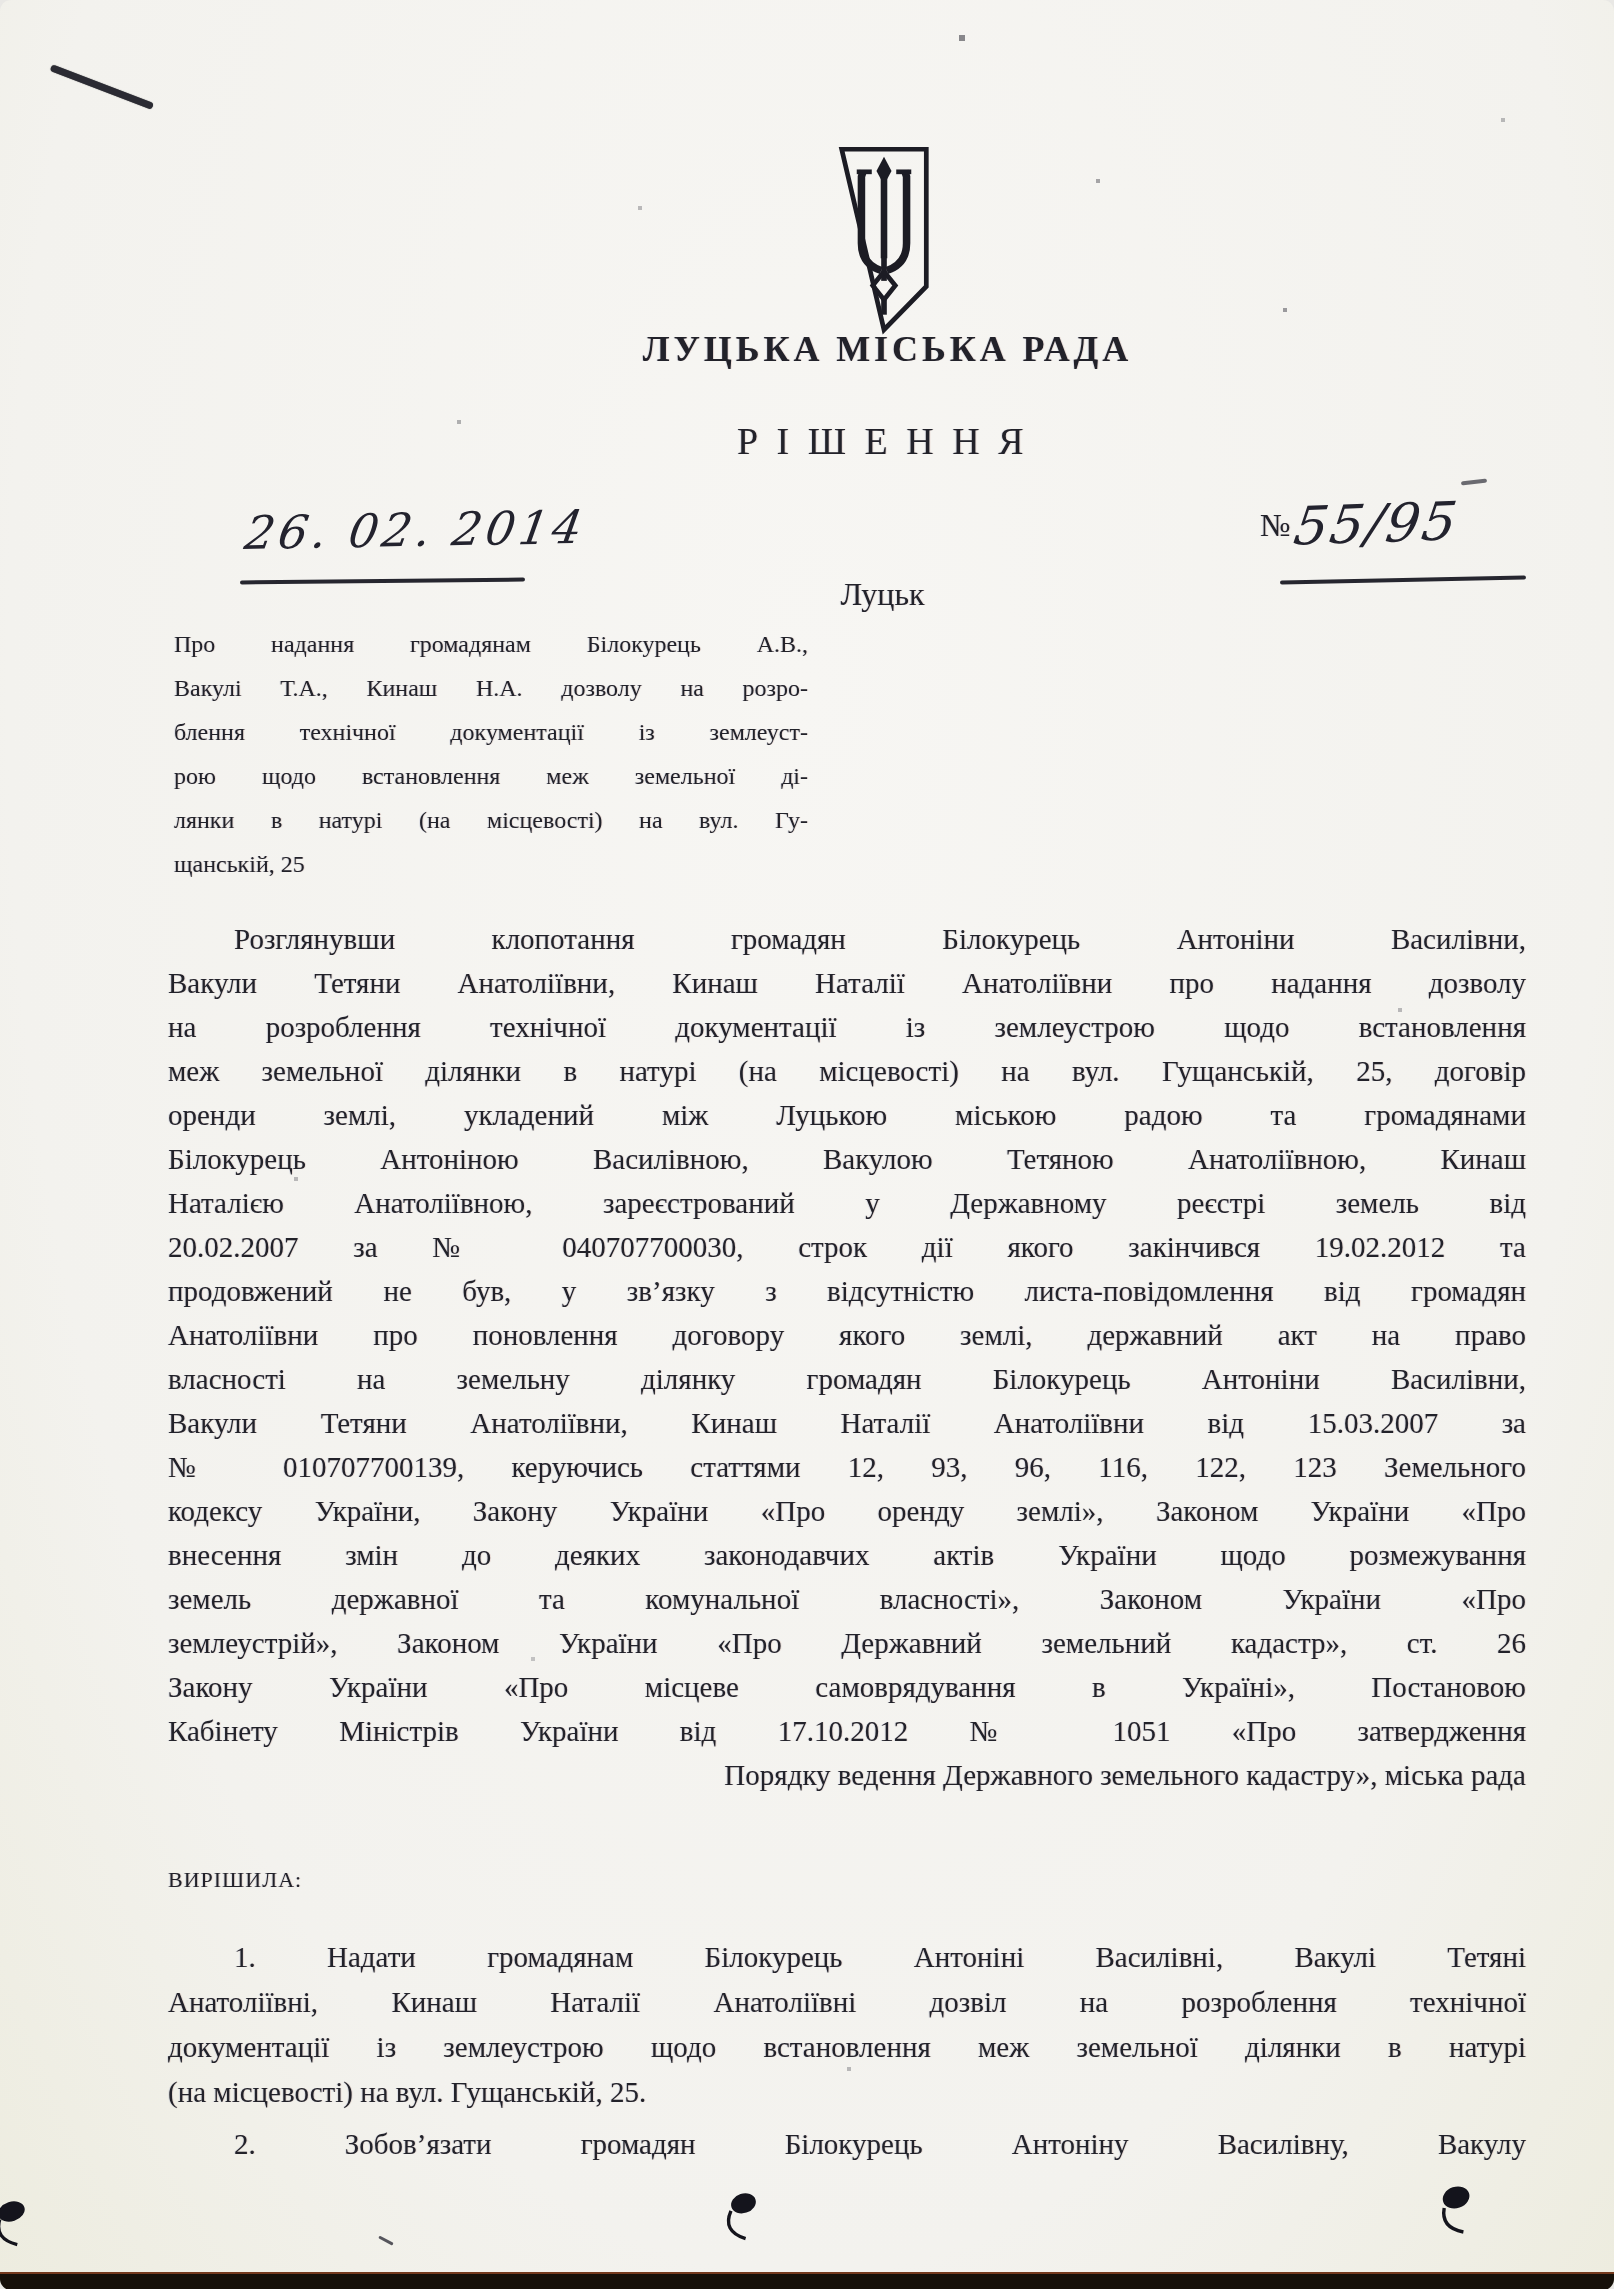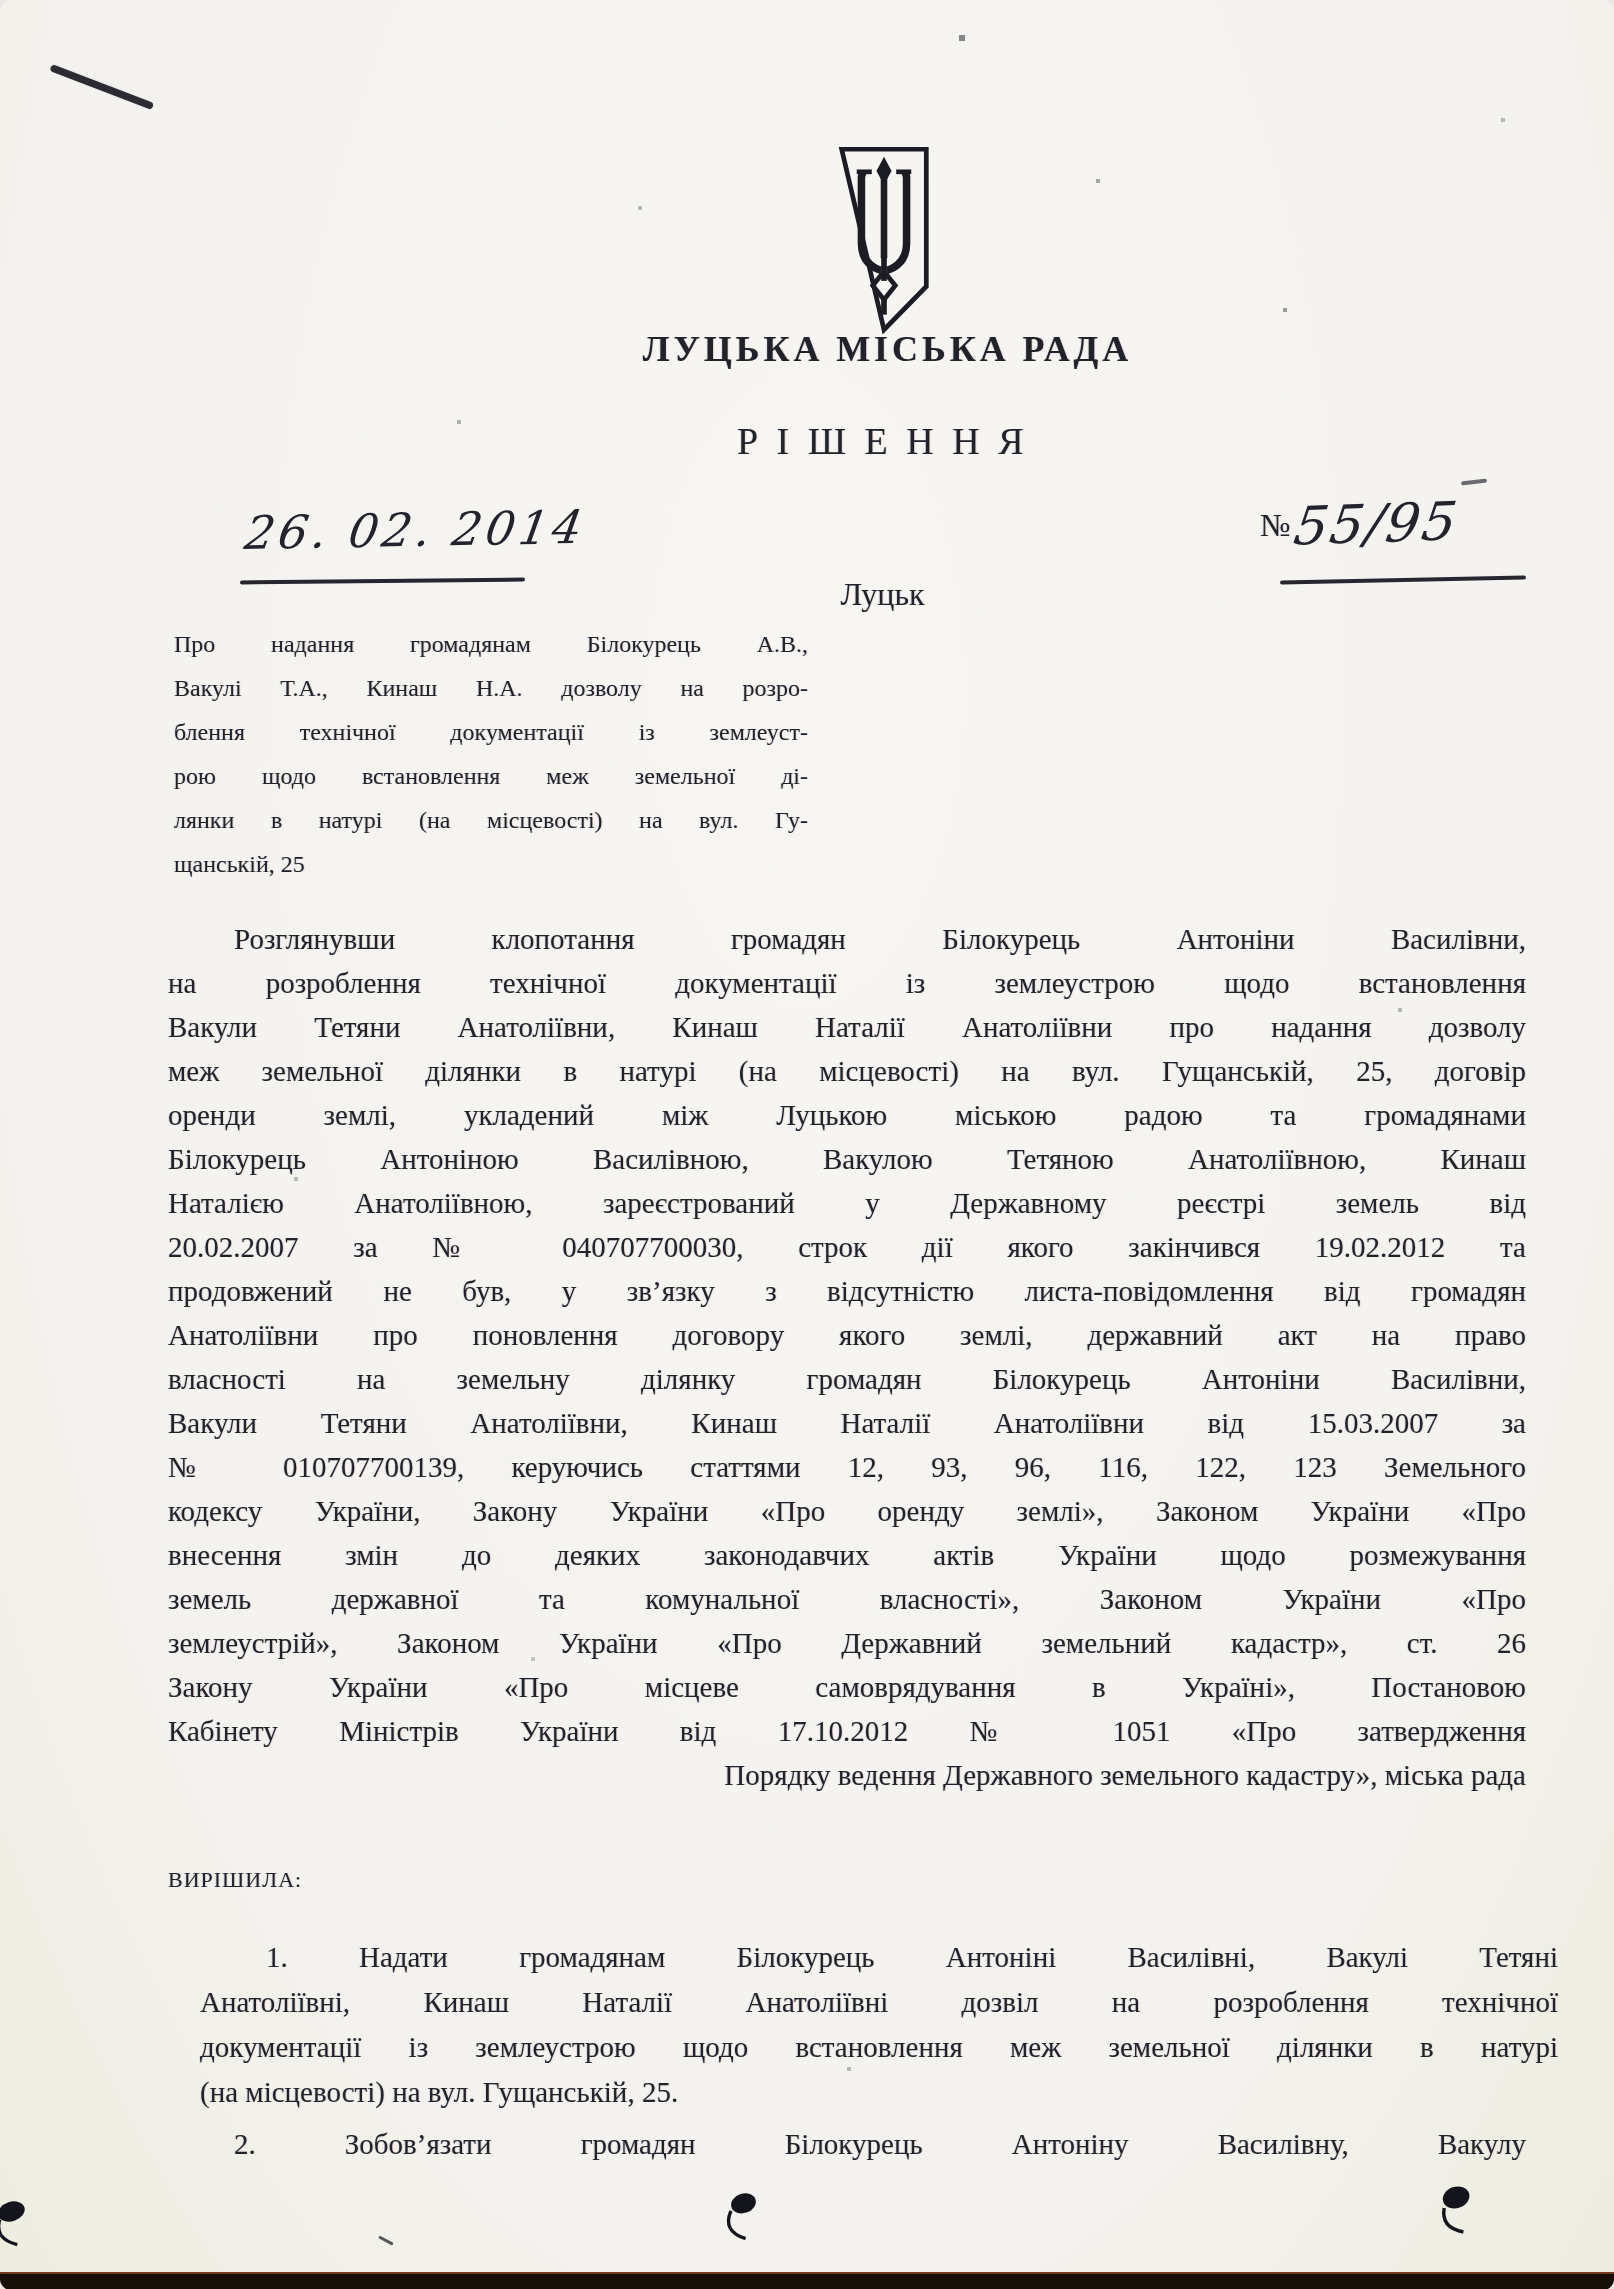--- a/index.html
+++ b/index.html
@@ -51,21 +51,21 @@
   .indent{text-indent:66px;}
 
   .subject{position:absolute;left:174px;top:622px;width:634px;font-size:24px;}
   .subject .tline{line-height:44px;}
 
   .body-par{position:absolute;left:168px;top:917px;width:1358px;font-size:29px;}
   .body-par .tline{line-height:44px;text-align:right;}
 
   .resolved{position:absolute;left:168px;top:1867px;font-size:22px;letter-spacing:1px;}
 
-  .item1{position:absolute;left:168px;top:1935px;width:1358px;font-size:29px;margin-left:32px;}
+  .item1{position:absolute;left:168px;top:1935px;width:1358px;font-size:29px;}
   .item1 .tline{line-height:45px;}
   .item2{position:absolute;left:168px;top:2122px;width:1358px;font-size:29px;}
   .item2 .tline{line-height:45px;}
 
   .smudge{position:absolute;width:68px;height:68px;}
   .s1{left:-7.8px;top:2196px;}
   .s2{left:720px;top:2190px;transform:rotate(6deg);}
   .s3{left:1436px;top:2181px;transform:rotate(-4deg);}
   .minor-mark{position:absolute;left:378px;top:2239px;width:15.6px;height:2.9px;background:#2e2e38;
     transform:rotate(28deg);border-radius:2px;opacity:.8;}
@@ -111,22 +111,22 @@
       <div class="tline just">Про надання громадянам Білокурець А.В.,</div>
       <div class="tline just">Вакулі Т.А., Кинаш Н.А. дозволу на розро-</div>
       <div class="tline just">блення технічної документації із землеуст-</div>
       <div class="tline just">рою щодо встановлення меж земельної ді-</div>
       <div class="tline just">лянки в натурі (на місцевості) на вул. Гу-</div>
       <div class="tline">щанській, 25</div>
     </div>
 
   <div class="body-par txt">
       <div class="tline just indent">Розглянувши клопотання громадян Білокурець Антоніни Василівни,</div>
+      <div class="tline just">Вакули Тетяни Анатоліївни, Кинаш Наталії Анатоліївни про надання дозволу</div>
       <div class="tline just">на розроблення технічної документації із землеустрою щодо встановлення</div>
-      <div class="tline just">Вакули Тетяни Анатоліївни, Кинаш Наталії Анатоліївни про надання дозволу</div>
       <div class="tline just">меж земельної ділянки в натурі (на місцевості) на вул. Гущанській, 25, договір</div>
       <div class="tline just">оренди землі, укладений між Луцькою міською радою та громадянами</div>
       <div class="tline just">Білокурець Антоніною Василівною, Вакулою Тетяною Анатоліївною, Кинаш</div>
       <div class="tline just">Наталією Анатоліївною, зареєстрований у Державному реєстрі земель від</div>
       <div class="tline just">20.02.2007 за № 040707700030, строк дії якого закінчився 19.02.2012 та</div>
       <div class="tline just">продовжений не був, у зв’язку з відсутністю листа-повідомлення від громадян</div>
       <div class="tline just">Анатоліївни про поновлення договору якого землі, державний акт на право</div>
       <div class="tline just">власності на земельну ділянку громадян Білокурець Антоніни Василівни,</div>
       <div class="tline just">Вакули Тетяни Анатоліївни, Кинаш Наталії Анатоліївни від 15.03.2007 за</div>
       <div class="tline just">№ 010707700139, керуючись статтями 12, 93, 96, 116, 122, 123 Земельного</div>

